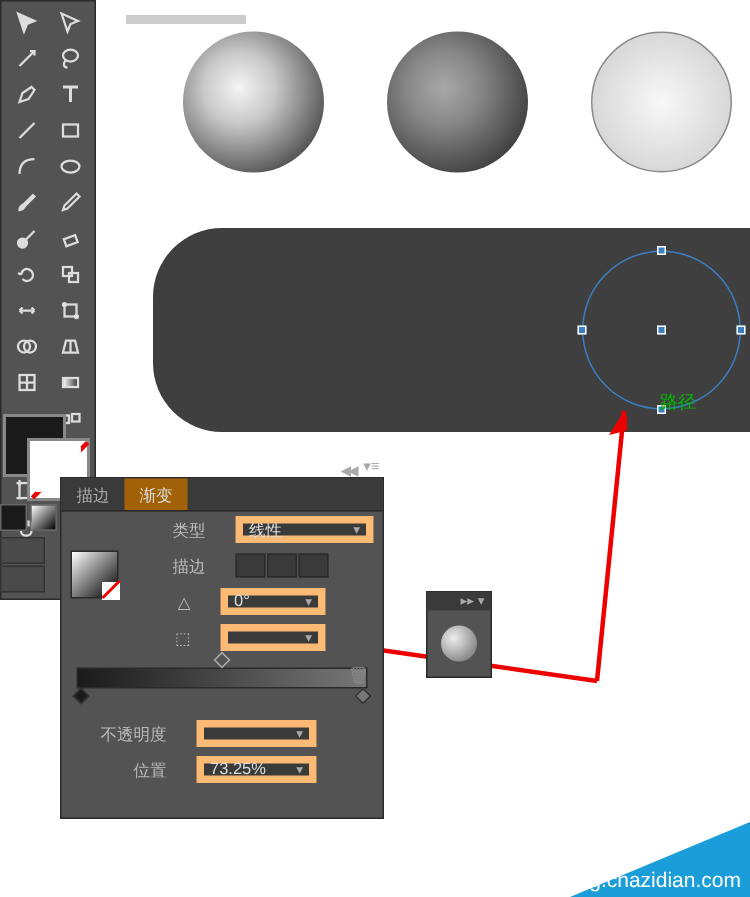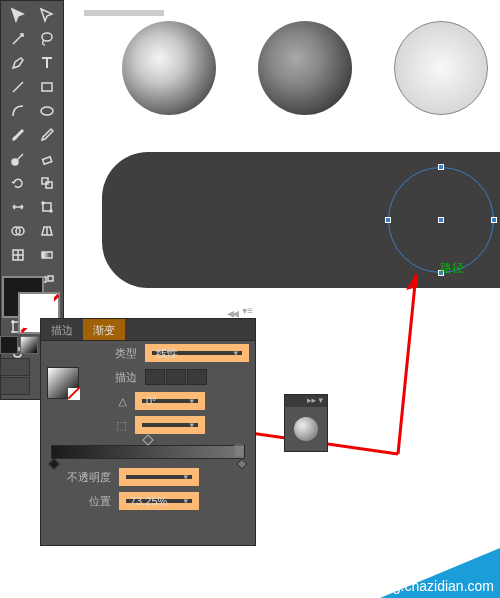--- a/index.html
+++ b/index.html
@@ -56,23 +56,23 @@
 .arrow polygon{fill:#e00}
 
 
 .panel{position:absolute;left:40px;top:318px;width:216px;height:228px;background:#535353;border:1px solid #2a2a2a;font-size:11px;color:#ccc}
 .panel-tabs{display:flex;height:22px;background:#3a3a3a;border-bottom:1px solid #2a2a2a}
 .ptab{padding:4px 10px;color:#aaa;font-size:11px}
 .ptab.active{background:#a16207;color:#ddd}
 .panel-menu{position:absolute;right:2px;top:-14px;color:#aaa;font-size:10px}
 .panel-dots{position:absolute;right:18px;top:-14px;color:#aaa;font-size:14px;letter-spacing:-2px}
 
-.prow{display:flex;align-items:center;height:24px;padding:0 6px;gap:8px}
+.prow{display:flex;align-items:center;height:24px;padding:0 6px;gap:20px}
 .plabel{width:50px;text-align:right;color:#bbb;font-size:11px}
-.pselect{flex:1;height:18px;background:#3a3a3a;border:7px solid #fdba74;color:#ddd;padding:0 4px;font-size:11px;display:flex;align-items:center;justify-content:space-between}
+.pselect{flex:1;height:18px;background:#3a3a3a;border:5px solid #fdba74;color:#ddd;padding:0 4px;font-size:11px;display:flex;align-items:center;justify-content:space-between}
 .pselect::after{content:"▾";color:#aaa;font-size:9px}
 
 .gradpreview{position:absolute;left:6px;top:48px;width:32px;height:32px;background:linear-gradient(135deg,#fff,#000);border:1px solid #2a2a2a}
 .gradpreview .corner{position:absolute;right:-2px;bottom:-2px;width:12px;height:12px;background:#fff}
 .gradpreview .corner::after{content:"";position:absolute;width:16px;height:2px;background:#e00;transform:rotate(-45deg);top:4px;left:-2px}
 
 .strokebtns{display:flex;gap:1px}
 .strokebtns div{width:20px;height:16px;background:#3a3a3a;border:1px solid #2a2a2a}
 
 .gradbar-wrap{padding:8px 10px 4px}
@@ -388,21 +388,21 @@
 
   <div class="gradbar-wrap">
     <div class="gradbar">
       <div class="gmid"></div>
       <div class="gstop g1"></div>
       <div class="gstop g2"></div>
       <span class="trash">🗑</span>
     </div>
   </div>
 
-  <div class="prow" style="margin-top:2px">
+  <div class="prow" style="margin-top:14px">
     <span class="plabel" style="width:64px">不透明度</span>
     <div class="pselect" style="flex:0 0 80px">
         <span></span>
       </div>
   </div>
 
   <div class="prow">
     <span class="plabel" style="width:64px">位置</span>
     <div class="pselect" style="flex:0 0 80px">
         <span>73.25%</span>

